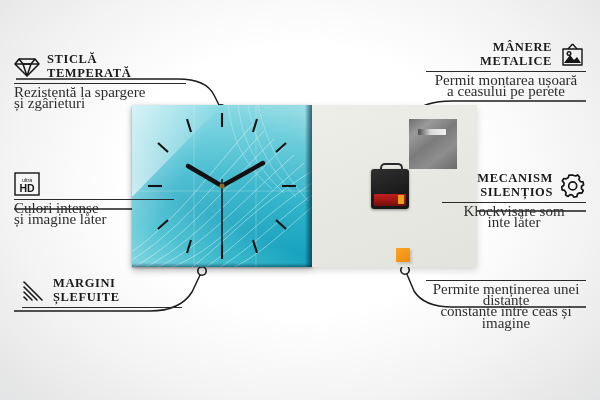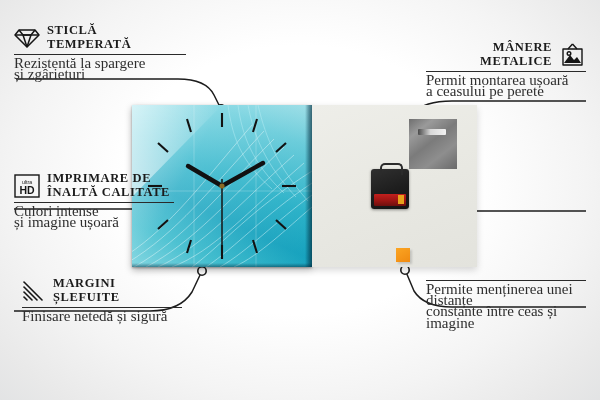--- a/index.html
+++ b/index.html
@@ -25,21 +25,21 @@
     font-size:12.5px;line-height:13.5px;color:#1b1b1b;
     text-transform:uppercase;white-space:pre-line;
   }
   .co-title.right{text-align:right;}
   .rule{height:0;border-top:1.3px solid #2a2a2a;margin-top:3px;}
   .co-sub{
     font-family:"Liberation Serif",serif;
     font-size:15px;line-height:11.2px;color:#2e2e2e;
     margin-top:3px;white-space:pre-line;
   }
-  .co-sub.right{text-align:left;}
+  .co-sub.right{text-align:center;}
   .ico{flex:0 0 auto;display:block;}
 
   
   #clock{
     position:absolute;left:132px;top:105px;width:180px;height:162px;
     background:
       linear-gradient(118deg, rgba(255,255,255,.55) 0%, rgba(255,255,255,0) 34%),
       linear-gradient(205deg, #bdf0f4 0%, #6fd5e2 18%, #27b6cd 45%, #17a6c3 63%, #3dc3d3 82%, #8fe2ea 100%);
     box-shadow:0 3px 7px rgba(0,0,0,.32), 0 1px 2px rgba(0,0,0,.3);
     overflow:hidden;
@@ -175,21 +175,21 @@
 
   <div id="movement">
     <div class="loop"></div>
     <div class="batt">
       <div class="plus"></div>
     </div>
   </div>
 
   <div id="spacer"></div>
 
-  <div class="callout" style="left:14px;top:24px;width:172px;">
+  <div class="callout" style="left:14px;top:53px;width:172px;">
     <div class="co-head">
       <svg class="ico" width="26" height="22" viewBox="0 0 26 22">
         <g fill="none" stroke="#151515" stroke-width="1.5" stroke-linejoin="round">
           <path d="M5,3 H21 L25,8 L13,20 L1,8 Z"></path>
           <path d="M1,8 H25"></path>
             <path d="M5,3 L9,8 L13,20"></path>
             <path d="M21,3 L17,8 L13,20"></path>
           <path d="M9,8 H17"></path>
         </g>
       </svg>
@@ -201,63 +201,76 @@
 și zgârieturi</div>
   </div>
 
   <div class="callout" style="left:14px;top:172px;width:160px;">
     <div class="co-head">
       <svg class="ico" width="26" height="24" viewBox="0 0 26 24">
         <rect x="1" y="1" width="24" height="22" fill="none" stroke="#151515" stroke-width="1.4"></rect>
         <text x="13" y="9.5" font-family="Liberation Sans, sans-serif" font-size="5.2" text-anchor="middle" fill="#151515">ultra</text>
         <text x="13" y="20" font-family="Liberation Sans, sans-serif" font-size="10.5" font-weight="bold" text-anchor="middle" fill="#151515">HD</text>
       </svg>
-      <div class="co-title">IMPRIMARE DE
-ÎNALTĂ CALITATE</div>
     </div>
     <div class="rule"></div>
     <div class="co-sub">Culori intense
-și imagine ușoară</div>
+și imagine låter</div>
   </div>
 
   <div class="callout" style="left:14px;top:277px;width:160px;margin-left:8px;">
     <div class="co-head">
       <svg class="ico" width="24" height="22" viewBox="0 0 24 22">
         <g stroke="#151515" stroke-width="1.6" stroke-linecap="round">
           <line x1="2" y1="2" x2="20" y2="20"></line>
             <line x1="2" y1="7" x2="15" y2="20"></line>
           <line x1="2" y1="12" x2="10" y2="20"></line>
             <line x1="2" y1="17" x2="5" y2="20"></line>
         </g>
       </svg>
       <div class="co-title">MARGINI
 ȘLEFUITE</div>
     </div>
     <div class="rule"></div>
-    <div class="co-sub">Finisare netedă și sigură</div>
   </div>
 
   <div class="callout" style="left:426px;top:41px;width:160px;">
     <div class="co-head right">
       <div class="co-title right">MÂNERE
 METALICE</div>
       <svg class="ico" width="27" height="24" viewBox="0 0 27 24">
         <g fill="none" stroke="#151515" stroke-width="1.4" stroke-linejoin="round">
           <path d="M13.5,1 L9,6 M13.5,1 L18,6"></path>
           <rect x="4" y="6" width="19" height="16"></rect>
           <path d="M5,20 L11,12 L15,17 L18,14 L22,20 Z" fill="#151515" stroke="none"></path>
           <circle cx="10" cy="10.5" r="1.8"></circle>
         </g>
       </svg>
     </div>
     <div class="rule"></div>
     <div class="co-sub right">Permit montarea ușoară
 a ceasului pe perete</div>
   </div>
 
+  <div class="callout" style="left:442px;top:172px;width:144px;">
+    <div class="co-head right">
+      <div class="co-title right">MECANISM
+SILENȚIOS</div>
+      <svg class="ico" width="26" height="26" viewBox="0 0 26 26">
+        <path fill="none" stroke="#151515" stroke-width="1.7" stroke-linejoin="round" d="M13,2.2 L15.6,3 L17.6,1.9 L19.6,4.2 L18.9,6.6 L20.4,8.6 L23,8.8 L23.6,11.8
+                 L21.5,13.3 L21.5,15.7 L23.3,17.6 L21.9,20.1 L19.4,19.8 L17.4,21.2 L16.8,23.7
+                 L13.8,24.1 L12.4,22 L10,21.7 L8.1,23.4 L5.6,21.9 L6,19.4 L4.6,17.4 L2.1,16.8
+                 L1.8,13.8 L3.9,12.3 L4,9.9 L2.3,8 L3.8,5.5 L6.3,5.9 L8.3,4.5 L9,2.1 Z"></path>
+        <circle cx="12.7" cy="12.9" r="4" fill="none" stroke="#151515" stroke-width="1.7"></circle>
+      </svg>
+    </div>
+    <div class="rule"></div>
+    <div class="co-sub right">Klockvisare som
+inte låter</div>
+  </div>
 
   <div class="callout" style="left:426px;top:277px;width:160px;">
     <div class="rule"></div>
     <div class="co-sub right">Permite menținerea unei distanțe
 constante între ceas și imagine</div>
   </div>
 
 </div>
 
 </body></html>

